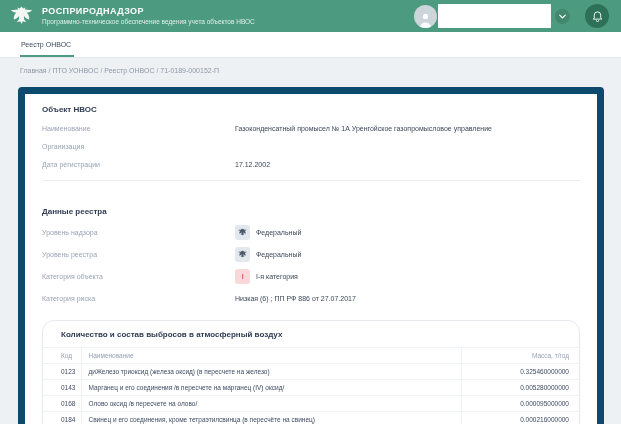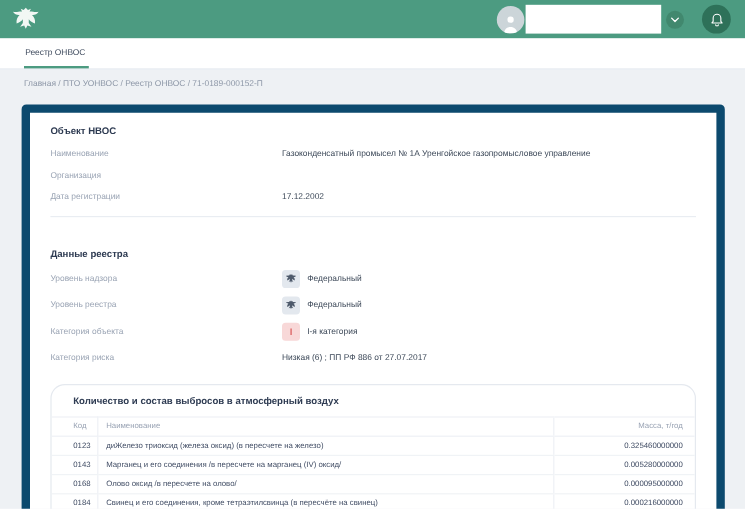--- a/index.html
+++ b/index.html
@@ -114,20 +114,24 @@
 </style>
 </head>
 <body>
 
 <div class="app-header">
   <div class="logo">
     <svg viewBox="0 0 24 24" fill="currentColor">
       <path d="M12 3l-1.6 1.8-2.2-.9 1 1.9C7 5.6 5.3 6.6 2.5 6c1.2 1.9 3 2.6 4.9 2.4-1.7 1.6-2.6 3.8-2.2 6.3 1.9-.6 3.5-1.7 4.6-3.2v2.8l-2 2.9 3-.9 1.2 2.4 1.2-2.4 3 .9-2-2.9v-2.8c1.1 1.5 2.7 2.6 4.6 3.2.4-2.5-.5-4.7-2.2-6.3 1.9.2 3.7-.5 4.9-2.4-2.8.6-4.5-.4-6.7-.2l1-1.9-2.2.9z"></path>
     </svg>
   </div>
+  <div class="header-text">
+    <div class="header-title">РОСПРИРОДНАДЗОР</div>
+    <div class="header-subtitle">Программно-техническое обеспечение ведения учета объектов НВОС</div>
+  </div>
   <div class="header-right">
     <div class="avatar">
       <svg viewBox="0 0 24 26">
         <circle cx="12" cy="8" r="4.2" fill="#ffffff"></circle>
         <path d="M3.5 26c0-5.2 3.8-8.3 8.5-8.3s8.5 3.1 8.5 8.3z" fill="#ffffff"></path>
       </svg>
     </div>
     <div class="redacted-name"></div>
     <div class="chevron-btn">
       <svg viewBox="0 0 10 6">

